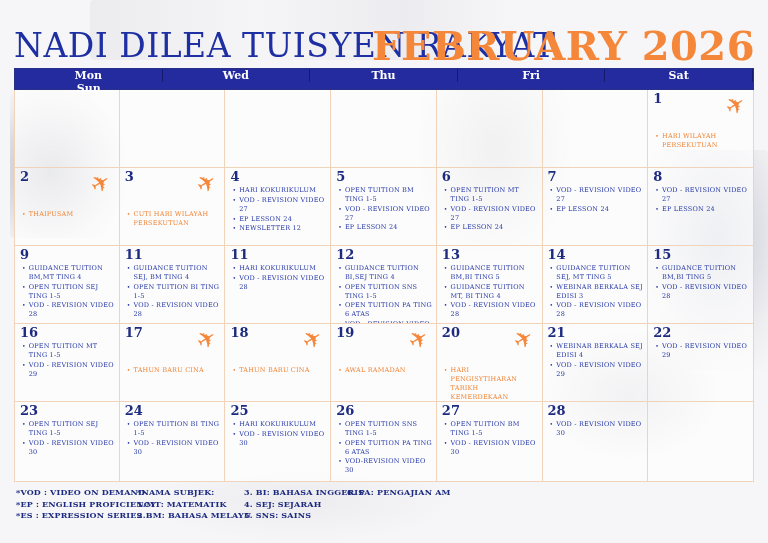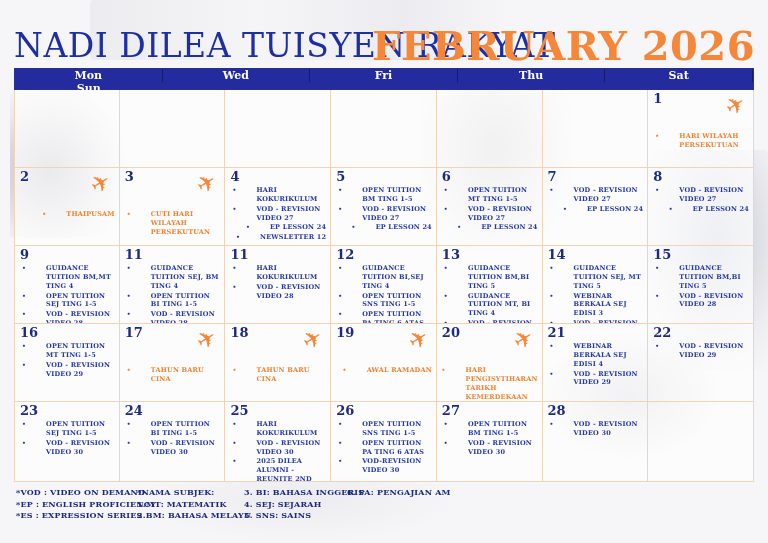--- a/index.html
+++ b/index.html
@@ -58,23 +58,23 @@
   }
   .week-row .cell:first-child { border-left:1px solid #f0d3b8; }
   .date-num { font-size:13px; font-weight:bold; color:#1c2a80; line-height:1.1; }
   .plane {
     position:absolute; top:4px; right:8px;
     font-size:23px; color:#f5873a; transform:rotate(-32deg); line-height:1;
   }
   .events { margin:2px 0 0 0; padding:0; list-style:none; }
   .has-plane .events { margin-top:26px; }
   .ev {
-    display:flex; gap:20px; margin:0 0 1px 0;
-    font-size:6.5px; line-height:1.35; font-weight:bold;
-    color:#2438a6; letter-spacing:.2px;justify-content:flex-end;
+    display:flex; gap:3px; margin:0 0 1px 0;
+    font-size:6.5px; line-height:1.35; font-weight:normal;
+    color:#2438a6; letter-spacing:.2px;
   }
   .ev .bullet { flex:0 0 auto; font-size:6px; margin-left:2px; }
   .ev.holiday { color:#f08434; }
 
   .footer {
     position:absolute; left:16px; top:487px; width:740px;
     display:flex; align-items:flex-start;
   }
   .legend-col { display:flex; flex-direction:column; }
   .legend-col.c1 { width:121px; }
@@ -98,22 +98,22 @@
     <div class="blob blob6"></div>
   </div>
 
   <div class="header-title">NADI DILEA TUISYEN RAKYAT</div>
   <div class="month-title">FEBRUARY 2026</div>
 
   <div class="cal">
     <div class="dow-row" id="dow-row">
         <div class="dow">Mon</div>
         <div class="dow">Wed</div>
+        <div class="dow">Thu</div>
         <div class="dow">Fri</div>
-        <div class="dow">Thu</div>
         <div class="dow">Sat</div>
         <div class="dow">Sun</div>
       </div>
     <div id="cal-body">
         <div class="week-row">
           <div class="cell"></div>
           <div class="cell"></div>
           <div class="cell"></div>
           <div class="cell"></div>
           <div class="cell"></div>
@@ -456,24 +456,20 @@
           <div class="cell">
             <div class="date-num">25</div>
             <ul class="events">
               <li class="ev">
                 <span class="bullet">•</span>
                 <span>HARI KOKURIKULUM</span>
               </li>
               <li class="ev">
                 <span class="bullet">•</span>
                 <span>VOD - REVISION VIDEO 30</span>
-              </li>
-              <li class="ev">
-                <span class="bullet">•</span>
-                <span>2025 DILEA ALUMNI - REUNITE 2ND SESSION</span>
               </li>
             </ul>
           </div>
           <div class="cell">
             <div class="date-num">26</div>
             <ul class="events">
               <li class="ev">
                 <span class="bullet">•</span>
                 <span>OPEN TUITION SNS TING 1-5</span>
               </li>

